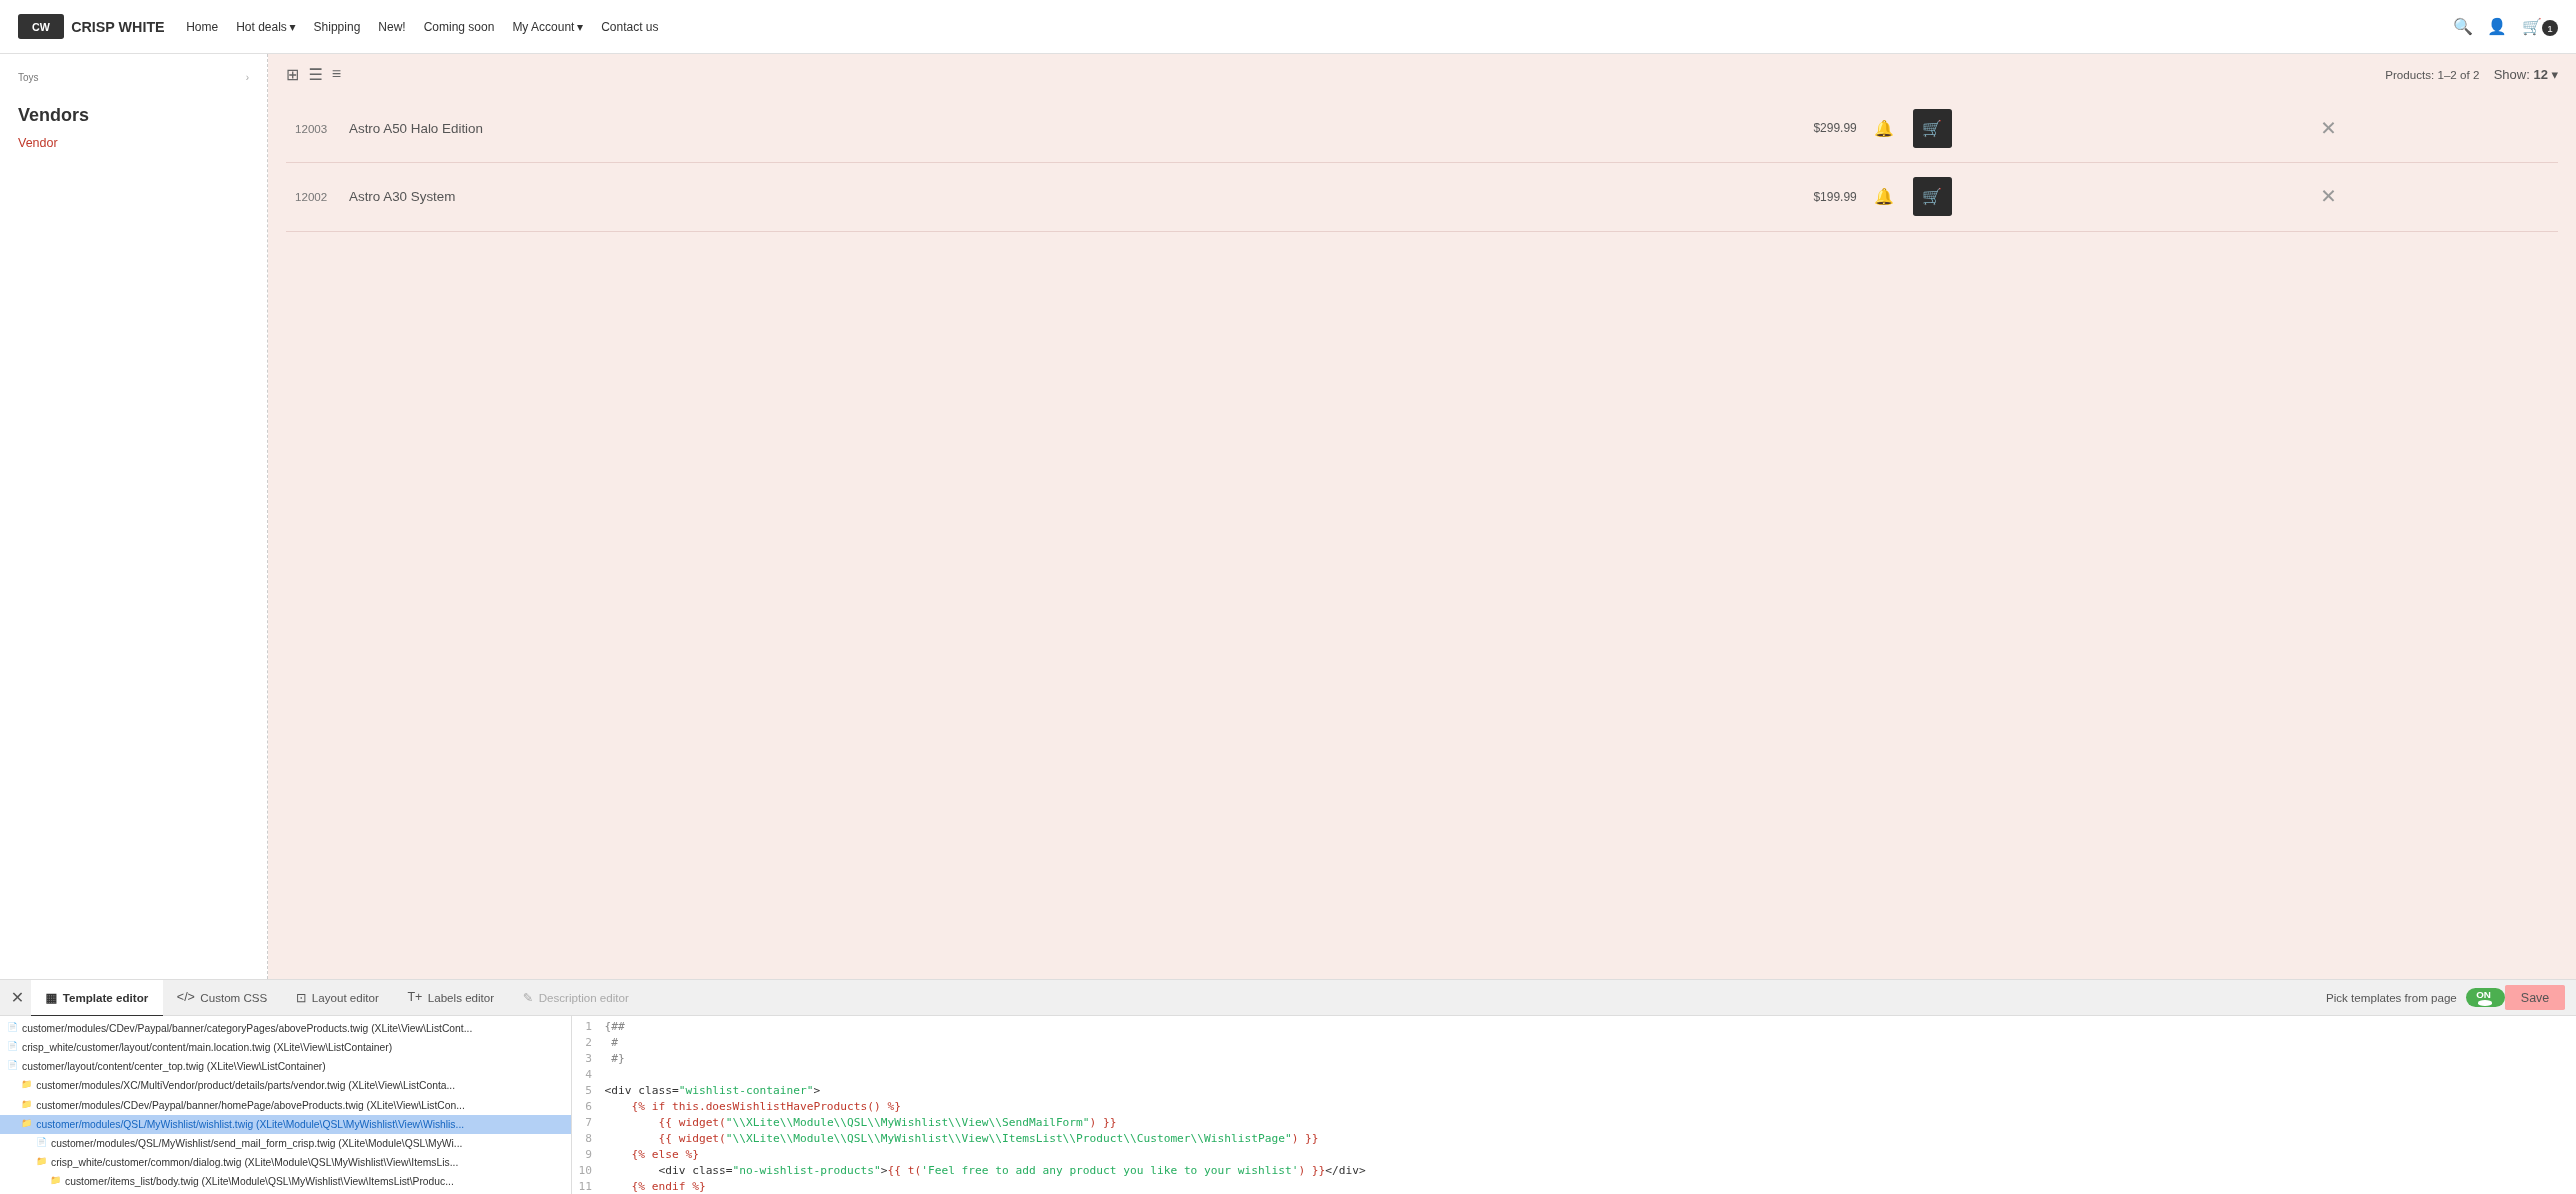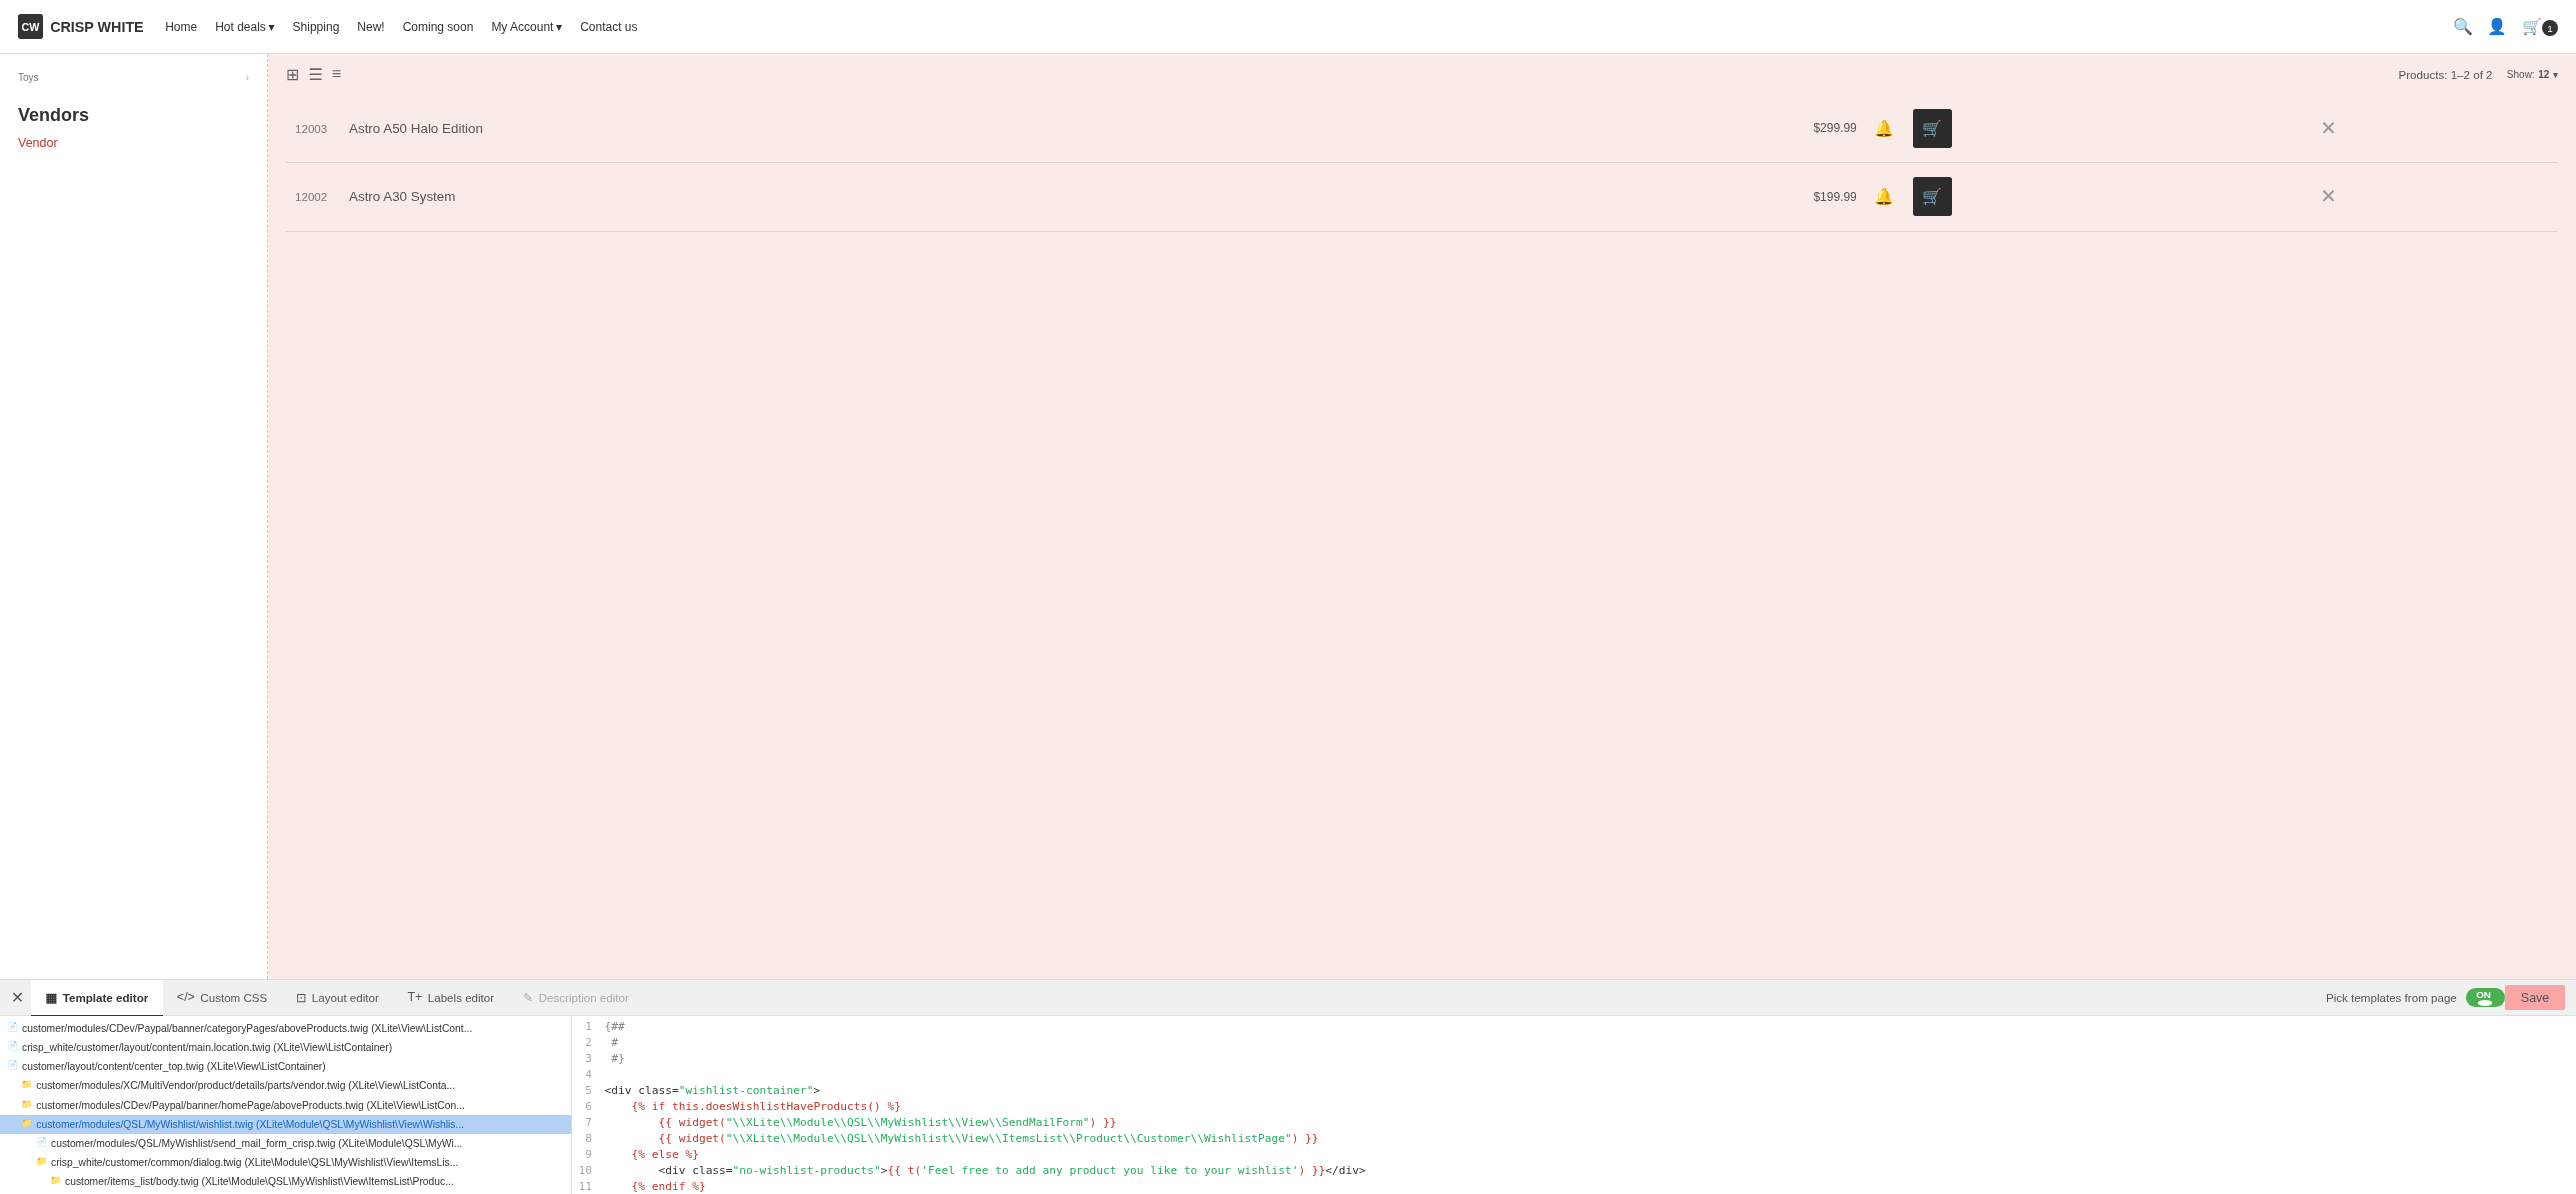--- a/index.html
+++ b/index.html
@@ -12,21 +12,21 @@
       height: 54px;
       background: #fff;
       border-bottom: 0.9px solid #e0e0e0;
       padding: 0 18px;
       gap: 21.5px;
     }
     .nav-logo {
       display: flex; align-items: center; gap: 7.2px; font-weight: bold; font-size: 14.3px; color: #333; text-decoration: none;
     }
     .nav-logo-icon {
-      width: 25px; height: 25px; background: #333; border-radius: 2.7px;
+      width: 46px; height: 25px; background: #333; border-radius: 2.7px;
       display: flex; align-items: center; justify-content: center; color: #fff; font-size: 10.7px;
     }
     .nav-links { display: flex; align-items: center; gap: 18px; flex: 1; }
     .nav-link { color: #333; text-decoration: none; font-size: 12px; }
     .nav-link.dropdown { display: flex; align-items: center; gap: 2.7px; }
     .nav-icons { display: flex; align-items: center; gap: 14.3px; margin-left: auto; }
     .nav-icon-btn { background: none; border: none; cursor: pointer; font-size: 16px; color: #555; }
     .cart-badge { background: #333; color: #fff; border-radius: 50%; width: 16px; height: 16px; font-size: 9.8px; display: inline-flex; align-items: center; justify-content: center; }
 
     
@@ -55,21 +55,21 @@
     }
     .product-list-toolbar {
       display: flex;
       align-items: center;
       justify-content: space-between;
       margin-bottom: 10.7px;
     }
     .view-icons { display: flex; gap: 9px; }
     .view-icon-btn { background: none; border: none; cursor: pointer; font-size: 16px; color: #666; }
     .products-info { font-size: 11.6px; color: #555; display: flex; align-items: center; gap: 7.2px; }
-    .show-select { font-size: 10px; color: #555; display: flex; align-items: center; gap: 3.6px; cursor: pointer; }
+    .show-select { font-size: 13px; color: #555; display: flex; align-items: center; gap: 3.6px; cursor: pointer; }
 
     .product-table { width: 100%; border-collapse: collapse; }
     .product-row { border-bottom: 0.9px solid #e8d0cc; }
     .product-row td { padding: 14.3px 9px; vertical-align: middle; }
     .product-id { color: #777; font-size: 11.6px; width: 54px; }
     .product-name { color: #555; font-size: 13.4px; }
     .product-price { color: #555; font-size: 12px; text-align: right; }
     .product-bell { color: #aaa; font-size: 16px; text-align: right; width: 27px; }
     .product-cart-btn {
       background: #2c2c2c; color: #fff; border: none; border-radius: 2.7px;

